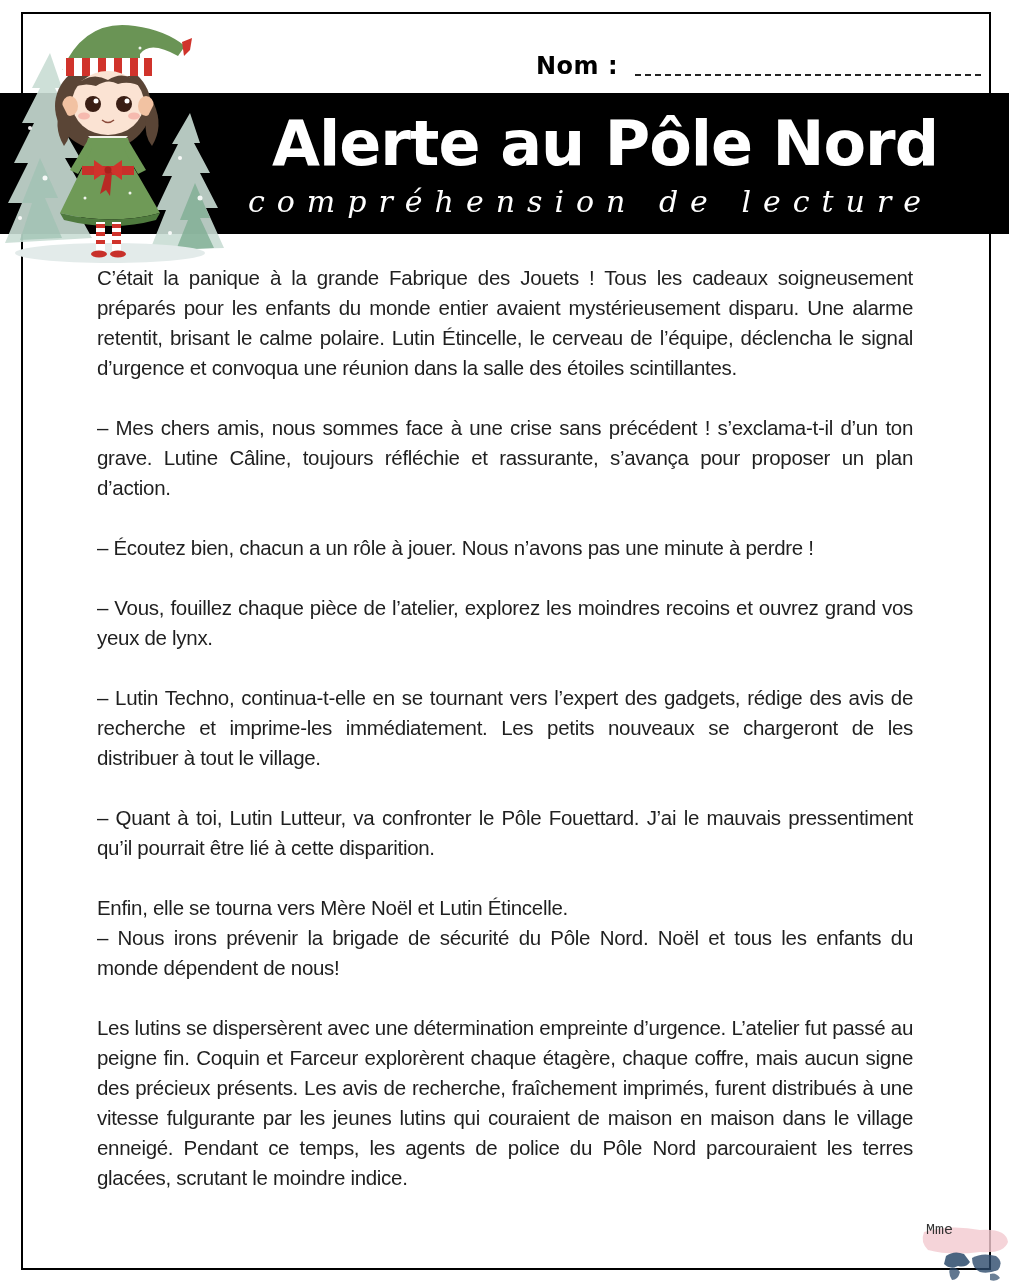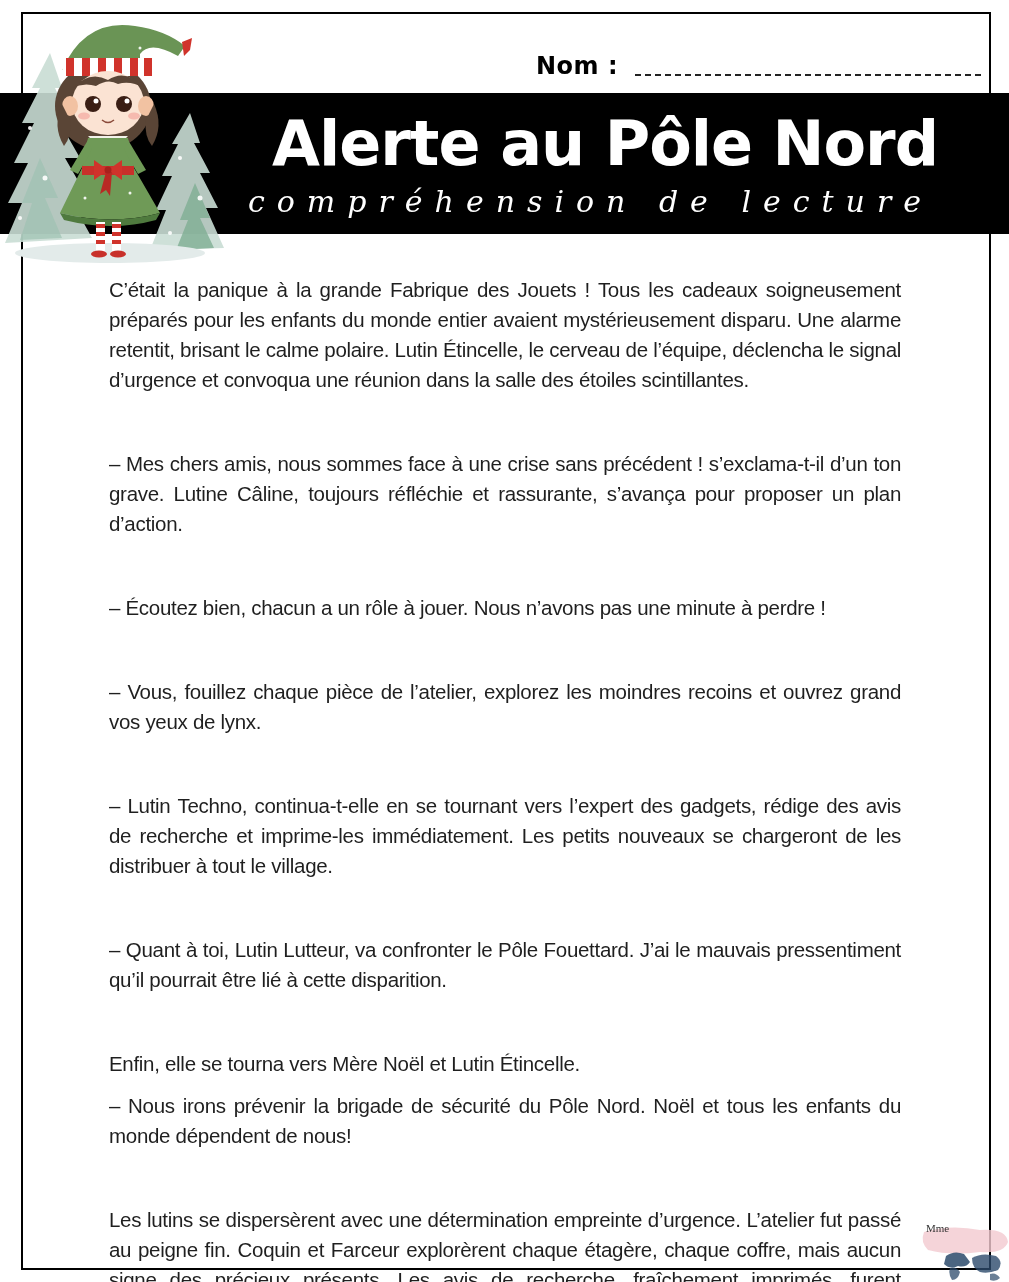--- a/index.html
+++ b/index.html
@@ -96,38 +96,38 @@
       top: 263px;
       width: 816px;
       font-family: "Liberation Sans", sans-serif;
       font-size: 20.5px;
       line-height: 30px;
       color: #1f1f1f;
       text-align: justify;
       letter-spacing: -0.3px;
     }
     .text-body p {
-      margin: 12px;
+      margin: 0;
     }
     .text-body .gap {
       height: 30px;
     }
     .logo {
       position: absolute;
       left: 920px;
       top: 1222px;
       width: 89px;
       height: 60px;
     }
     .logo-text {
       position: absolute;
       left: 926px;
       top: 1222px;
-      font-family: Liberation Serif, serif;
-      font-size: 11px;
+      font-family: Liberation Mono, monospace;
+      font-size: 15px;
       color: #333;
     }
     .logo-script {
       position: absolute;
       left: 932px;
       top: 1287px;
       font-family: "DejaVu Serif", serif;
       font-style: italic;
       font-size: 12px;
       letter-spacing: 1.5px;

